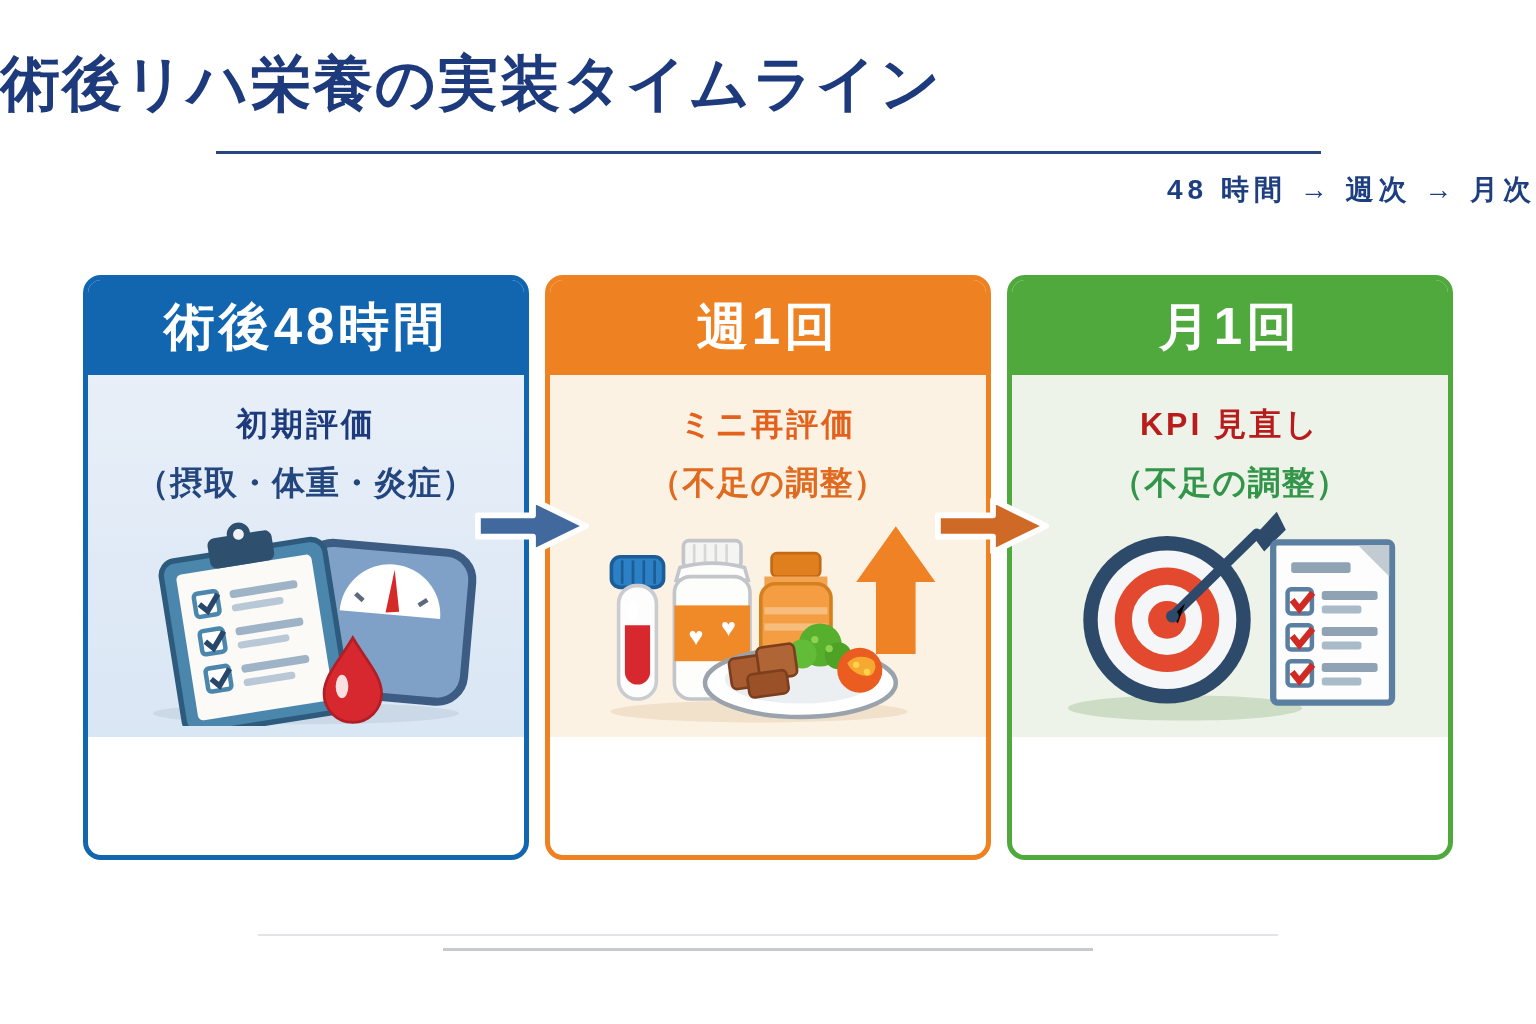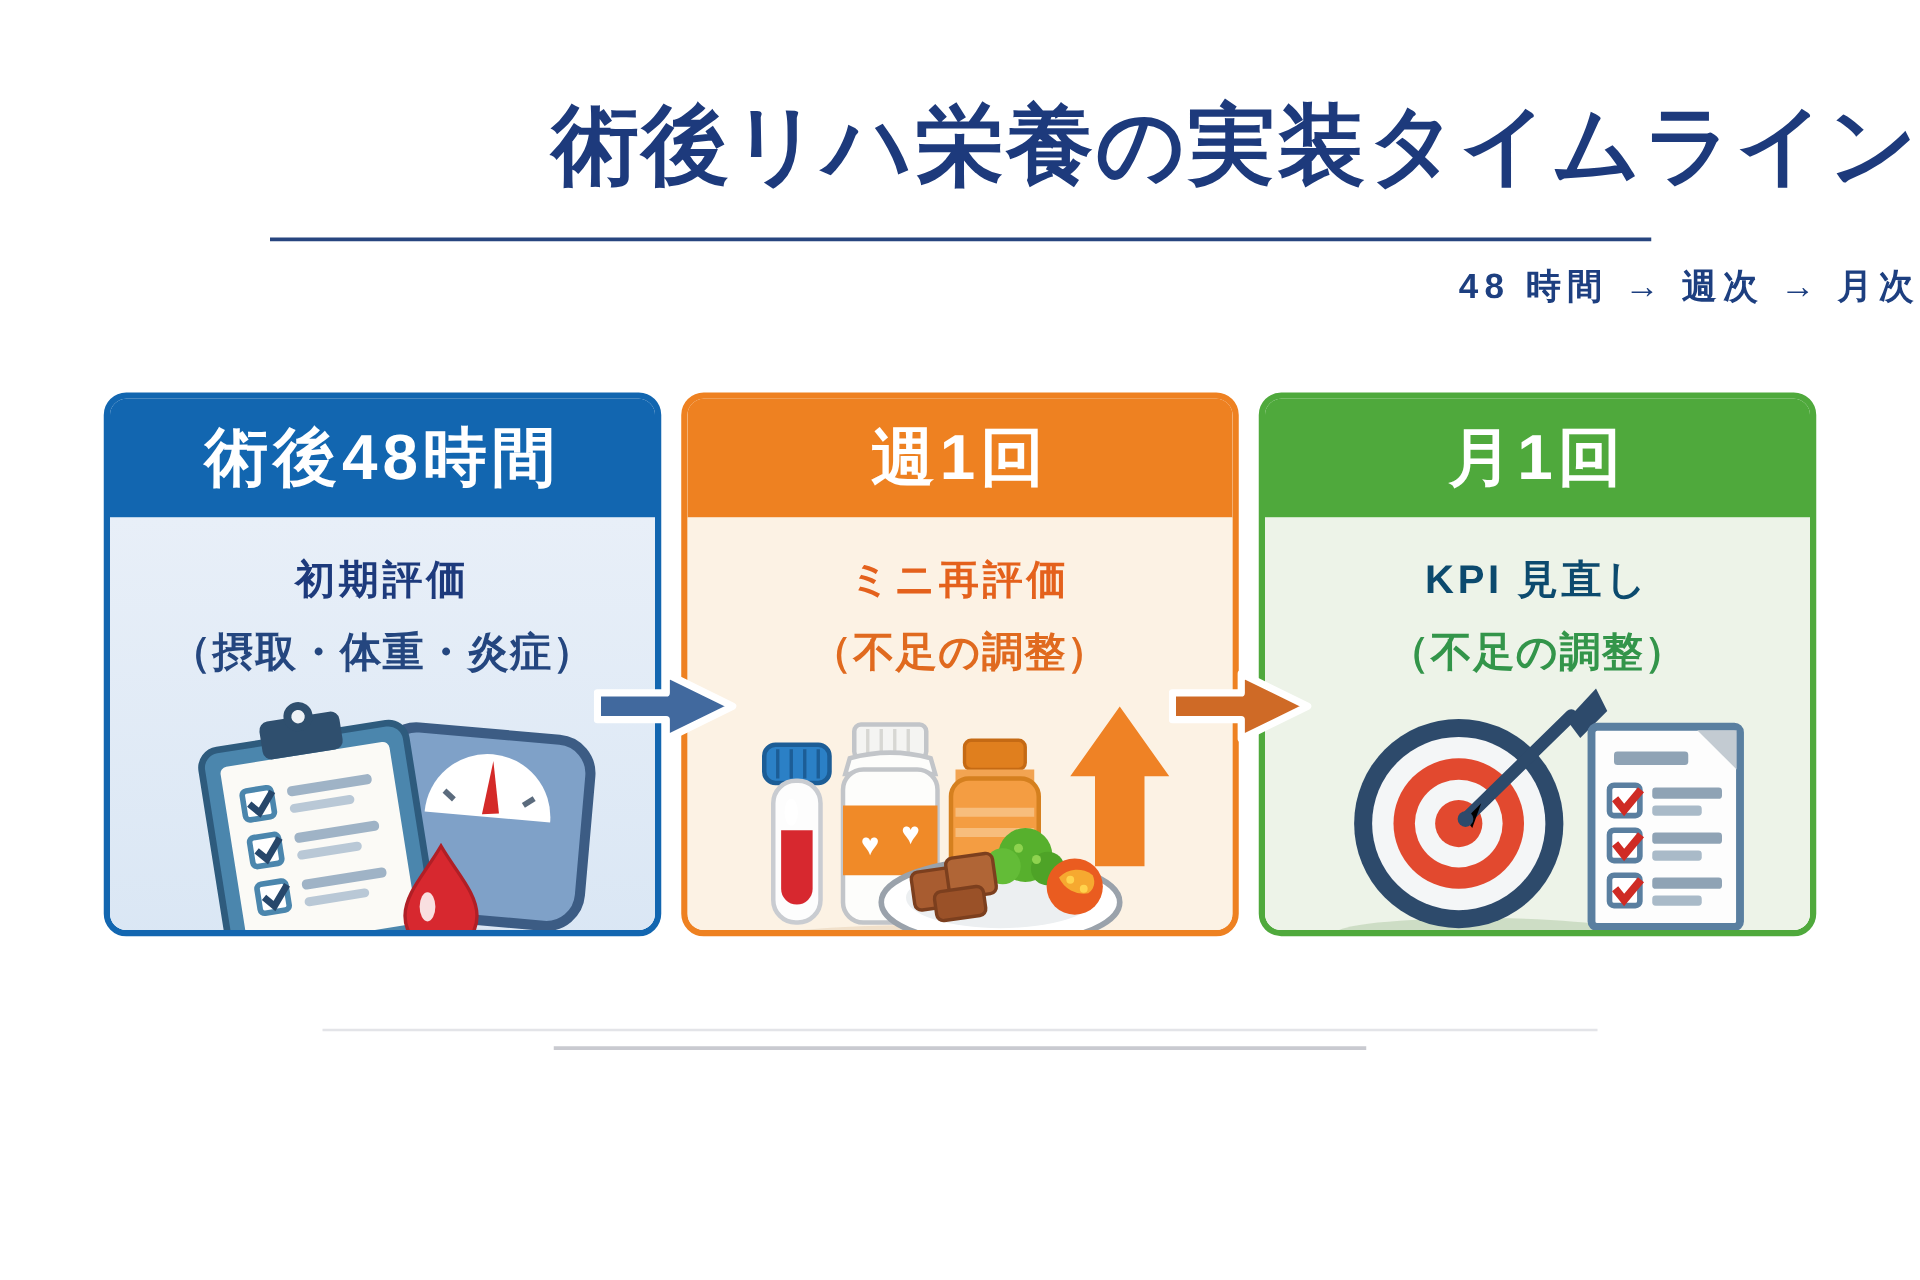--- a/index.html
+++ b/index.html
@@ -1,26 +1,26 @@
 <!DOCTYPE html>
 <html><head>
 <meta charset="utf-8">
 <style>
   * { margin:0; padding:0; box-sizing:border-box; }
   html,body { width:1536px; height:1024px; background:#ffffff; overflow:hidden;
     font-family:"Liberation Sans","DejaVu Sans",sans-serif; }
 
-  .page-title { margin-top:70px; text-align:right; font-size:70px; font-weight:900;
+  .page-title { margin-top:44px; text-align:left; font-size:60px; font-weight:900;
     color:#1d3a7c; letter-spacing:2px; }
   .title-rule { width:1105px; height:3px; background:#27457f; margin:26px auto 0; }
   .page-subtitle { margin-top:17px; text-align:right; font-size:28px; font-weight:700;
     color:#1d3f80; letter-spacing:5px; }
 
   .cards-row { position:relative; width:1370px; margin:66px auto 0; display:flex; gap:16px; }
-  .card { width:446px; height:435px; border-radius:18px; overflow:hidden;
+  .card { width:446px; height:585px; border-radius:18px; overflow:hidden;
     border:5px solid; background:#fff; }
   .card-header { height:95px; display:flex; align-items:center; justify-content:center;
     color:#ffffff; font-size:51px; font-weight:900; letter-spacing:4px; }
   .card-body { height:362px; text-align:center; }
   .body-title { padding-top:28px; font-size:32px; font-weight:900; letter-spacing:3px; }
   .body-note { margin-top:14px; font-size:33px; font-weight:700; letter-spacing:1px; }
   .icon-area { margin-top:6px; height:212px; display:flex; align-items:center; justify-content:center; }
 
   .card-blue   { border-color:#1266b0; }
   .card-blue   .card-header { background:#1266b0; }
@@ -30,21 +30,21 @@
 
   .card-orange { border-color:#ee8121; }
   .card-orange .card-header { background:#ee8121; }
   .card-orange .card-body   { background:#fcf2e4; }
   .card-orange .body-title  { color:#e4611c; }
   .card-orange .body-note   { color:#e06a1f; }
 
   .card-green  { border-color:#4fa93c; }
   .card-green  .card-header { background:#4fa93c; }
   .card-green  .card-body   { background:#edf3e8; }
-  .card-green  .body-title  { color:#0c4a6e; }
+  .card-green  .body-title  { color:#b91c1c; }
   .card-green  .body-note   { color:#33954a; }
 
   .flow-arrow { position:absolute; top:219px; width:116px; height:64px; z-index:5; }
 
   .footer { margin-top:74px; text-align:center; }
   .footer-rule-top { width:1020px; height:2px; background:#e3e4e8; margin:0 auto; }
   .footer-note { margin-top:12px; font-size:38px; font-weight:900; color:#1d3a7c; letter-spacing:2px; }
   .footer-rule-bottom { width:650px; height:3px; background:#c9cad0; margin:12px auto 0; }
 </style>
 </head>

